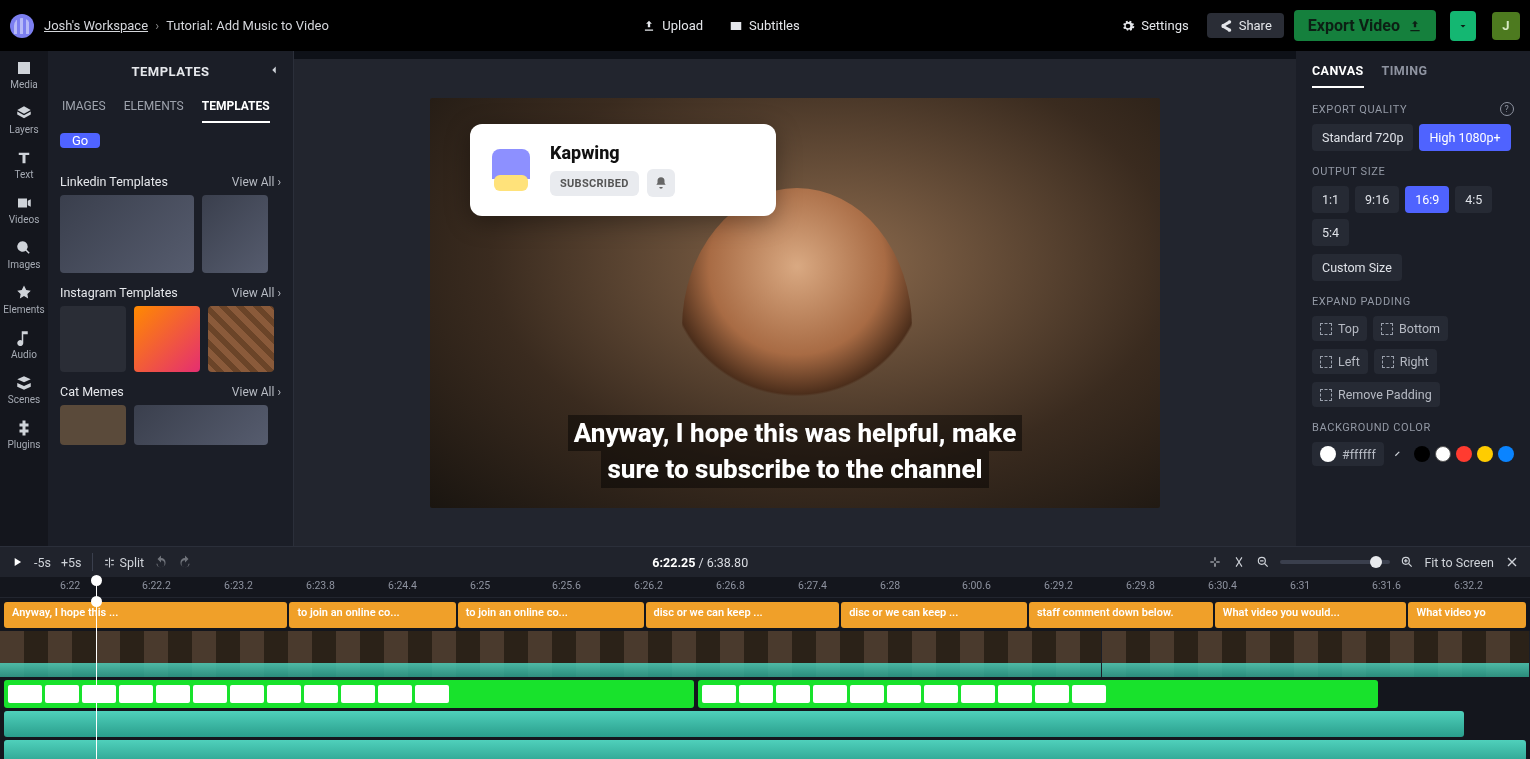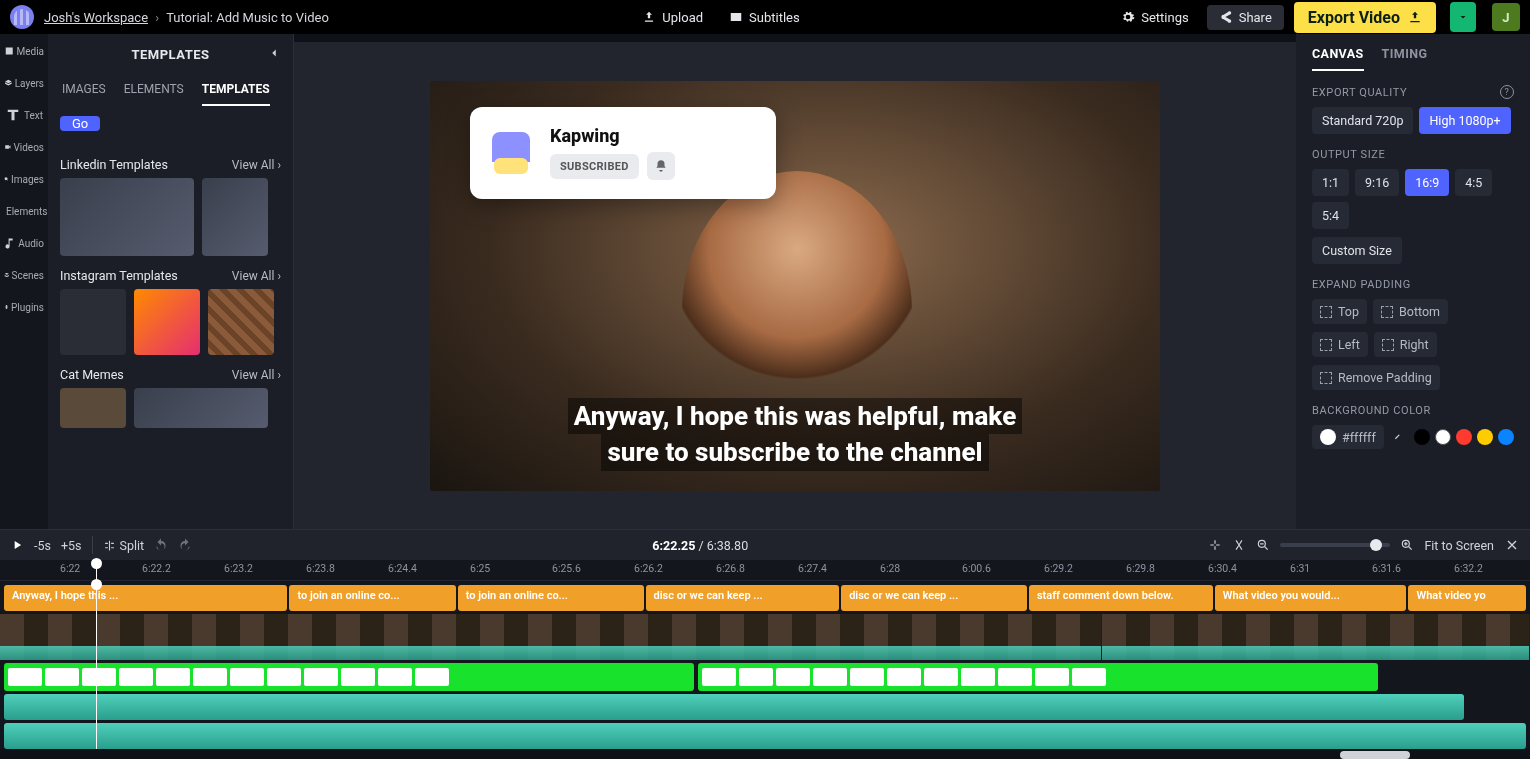--- a/index.html
+++ b/index.html
@@ -1,36 +1,36 @@
 <!DOCTYPE html>
 <html><head>
 <meta charset="utf-8">
 <style>
 * { box-sizing: border-box; margin: 0; padding: 0; font-family: -apple-system, BlinkMacSystemFont, "Segoe UI", Roboto, Arial, sans-serif; }
 html, body { width: 1530px; height: 759px; background: #0e1118; color: #c9cdd4; overflow: hidden; }
 
 
-.header { height: 34px; background: #000; display: flex; align-items: center; padding: 0 10px; gap: 10px; }
+.header { height: 51px; background: #000; display: flex; align-items: center; padding: 0 10px; gap: 10px; }
 .brand-icon { width: 24px; height: 24px; border-radius: 50%; background: #7c7ff0; position: relative; overflow: hidden; }
 .brand-icon::before { content:""; position:absolute; inset:4px; background: repeating-linear-gradient(90deg,#b7baf8 0 3px,#7c7ff0 3px 6px); border-radius:50% 50% 0 0; }
 .crumb { font-size: 13px; color: #d4d6db; }
 .crumb u { text-decoration: underline; cursor: pointer; }
 .crumb .sep { color:#888; margin:0 4px; }
 .header-spacer { flex: 1; }
 .hbtn { display: flex; align-items: center; gap: 6px; font-size: 13px; color: #e4e6ea; cursor: pointer; padding: 4px 8px; }
 .hbtn svg, .hbtn .ico { width: 14px; height: 14px; fill: #e4e6ea; }
 .share { background:#2a2d36; border-radius:4px; padding:5px 12px; }
-.export { background:#fde047; color:#0c1f14; font-weight:700; border-radius:4px; padding:6px 14px; display:flex; align-items:center; gap:8px; }
+.export { background:#15803d; color:#0c1f14; font-weight:700; border-radius:4px; padding:6px 14px; display:flex; align-items:center; gap:8px; }
 .export-caret { width:26px; height:30px; background:#14b772; border-radius:4px; display:flex; align-items:center; justify-content:center; margin-left:4px; }
 .avatar { width:28px; height:28px; border-radius:4px; background:#4d7a1f; color:#d7e9c4; font-weight:700; display:flex; align-items:center; justify-content:center; font-size:13px; margin-left:6px; }
 
 
 .main { display:flex; height: calc(100% - 34px - 230px); }
 .toolrail { width:48px; background:#14161d; display:flex; flex-direction:column; align-items:center; padding-top:8px; gap:14px; }
-.toolrail .tool { width:40px; display:flex; flex-direction:row; align-items:center; gap:2px; color:#a6abb4; cursor:pointer; }
+.toolrail .tool { width:40px; display:flex; flex-direction:column; align-items:center; gap:2px; color:#a6abb4; cursor:pointer; }
 .toolrail .tool svg { width:18px; height:18px; fill:#cfd3d9; }
 .toolrail .tool span { font-size:10px; }
 
 .leftpanel { width:246px; background:#1b1e27; border-right:1px solid #2b2f3a; display:flex; flex-direction:column; }
 .lp-head { display:flex; align-items:center; justify-content:center; position:relative; height:40px; color:#e6e8ec; font-size:13px; font-weight:700; letter-spacing:.5px; }
 .lp-head .collapse { position:absolute; right:8px; top:8px; width:22px; height:22px; display:flex; align-items:center; justify-content:center; }
 .lp-tabs { display:flex; gap:18px; padding:0 14px; font-size:12px; color:#9ea3ad; }
 .lp-tabs .t { padding:8px 0; cursor:pointer; }
 .lp-tabs .t.active { color:#fff; border-bottom:2px solid #fff; font-weight:700; }
 .lp-search { display:flex; gap:8px; padding:10px 12px; }

